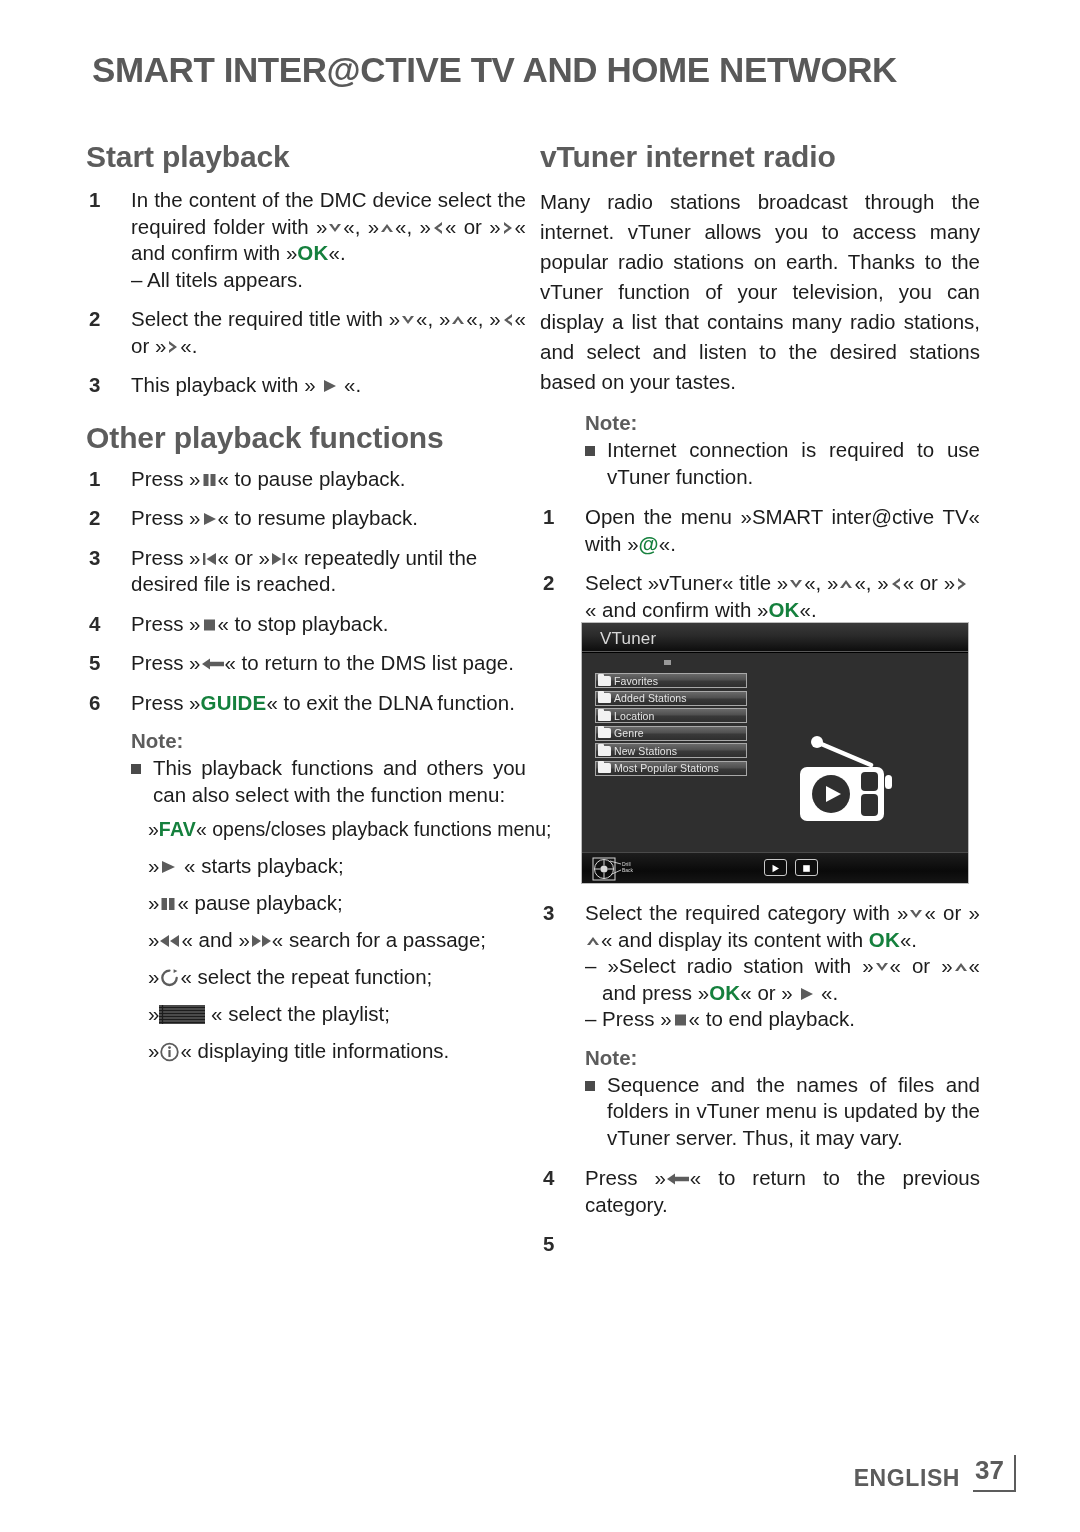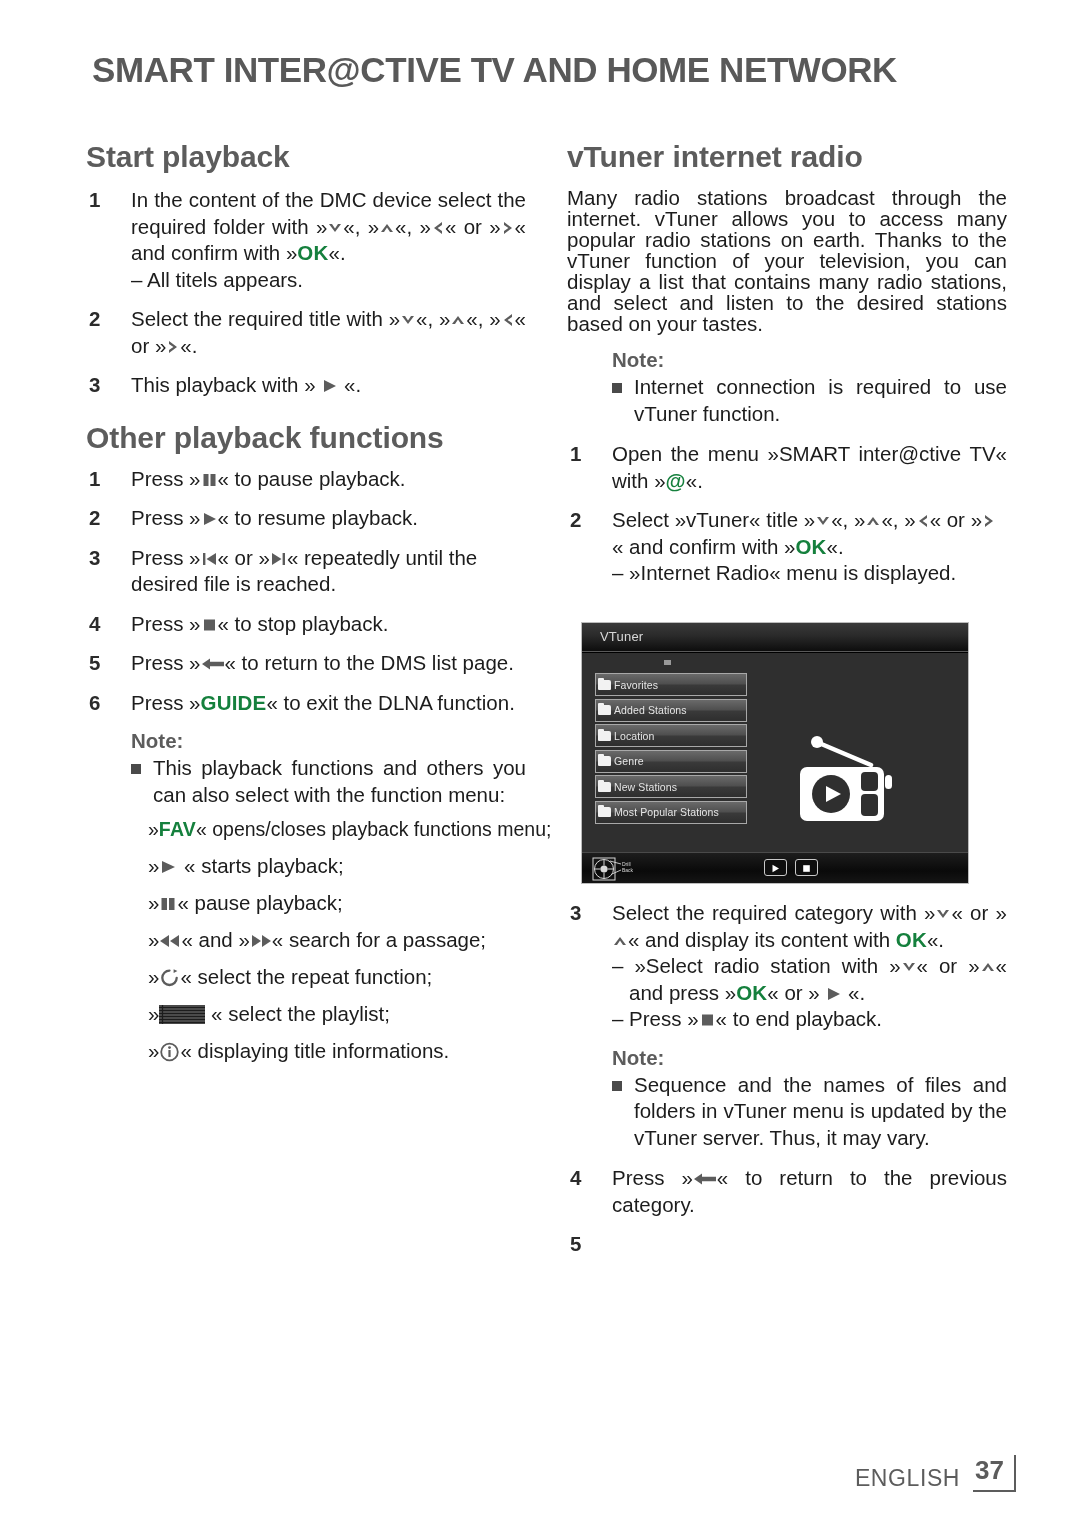--- a/index.html
+++ b/index.html
@@ -40,21 +40,21 @@
     transform-origin: left center;
   }
 
   
   .col {
     position: absolute;
     top: 140px;
     width: 440px;
   }
   .col-left  { left: 86px; }
-  .col-right { left: 567px; }
+  .col-right { left: 540px; }
 
   h2.sec {
     font-size: 30px;
     font-weight: bold;
     color: #5c5c5c;
     margin: 0 0 13px 0;
     letter-spacing: -0.1px;
   }
   h2.sec.tight { margin-bottom: 11px; }
 
@@ -85,21 +85,21 @@
   }
   .sub2 {
     display: block;
     padding-left: 17px;
     text-indent: -17px;
   }
 
   
   .para {
     font-size: 20.5px;
-    line-height: 21px;
+    line-height: 30px;
     text-align: justify;
     margin: 0 0 14px 0;
     color: #1c1c1c;
   }
 
   
   .note-title {
     font-size: 20.5px;
     font-weight: bold;
     color: #5c5c5c;
@@ -158,38 +158,38 @@
   }
   .tv-titlebar {
     position: absolute; left: 0; top: 0;
     width: 100%; height: 29px;
     background: linear-gradient(180deg, #3a3a3a 0%, #2a2a2a 45%, #0d0d0d 100%);
     border-bottom: 1px solid #5a5a5a;
   }
   .tv-title {
     position: absolute;
     left: 18px; top: 6px;
-    font-size: 13px;
+    font-size: 17px;
     color: #d8d8d8;
     letter-spacing: 0.2px;
   }
   .tv-body {
     position: absolute;
     left: 0; top: 30px;
     width: 100%; height: 200px;
     background: #2f2f2f;
   }
   .tv-menu {
     position: absolute;
     left: 13px; top: 20px;
     width: 152px;
   }
   .tv-row {
     position: relative;
-    height: 23px;
+    height: 15px;
     margin-bottom: 2.5px;
     background: linear-gradient(180deg, #6a6a6a 0%, #4e4e4e 48%, #3a3a3a 52%, #2e2e2e 100%);
     border: 1px solid #a8a8a8;
     display: flex;
     align-items: center;
     padding-left: 2px;
   }
   .tv-folder {
     width: 13px; height: 10px;
     background: #f2f2f2;
@@ -254,21 +254,21 @@
   
   .footer {
     position: absolute;
     right: 64px; bottom: 40px;
     display: flex;
     align-items: flex-end;
     gap: 13px;
   }
   .footer-lang {
     font-size: 23px;
-    font-weight: normal;
+    font-weight: bold;
     color: #5c5c5c;
     letter-spacing: 0.6px;
   }
   .footer-pagewrap {
     position: relative;
     padding: 0 10px 4px 2px;
     border-right: 2.5px solid #5c5c5c;
     border-bottom: 2.5px solid #5c5c5c;
   }
   .footer-page {

